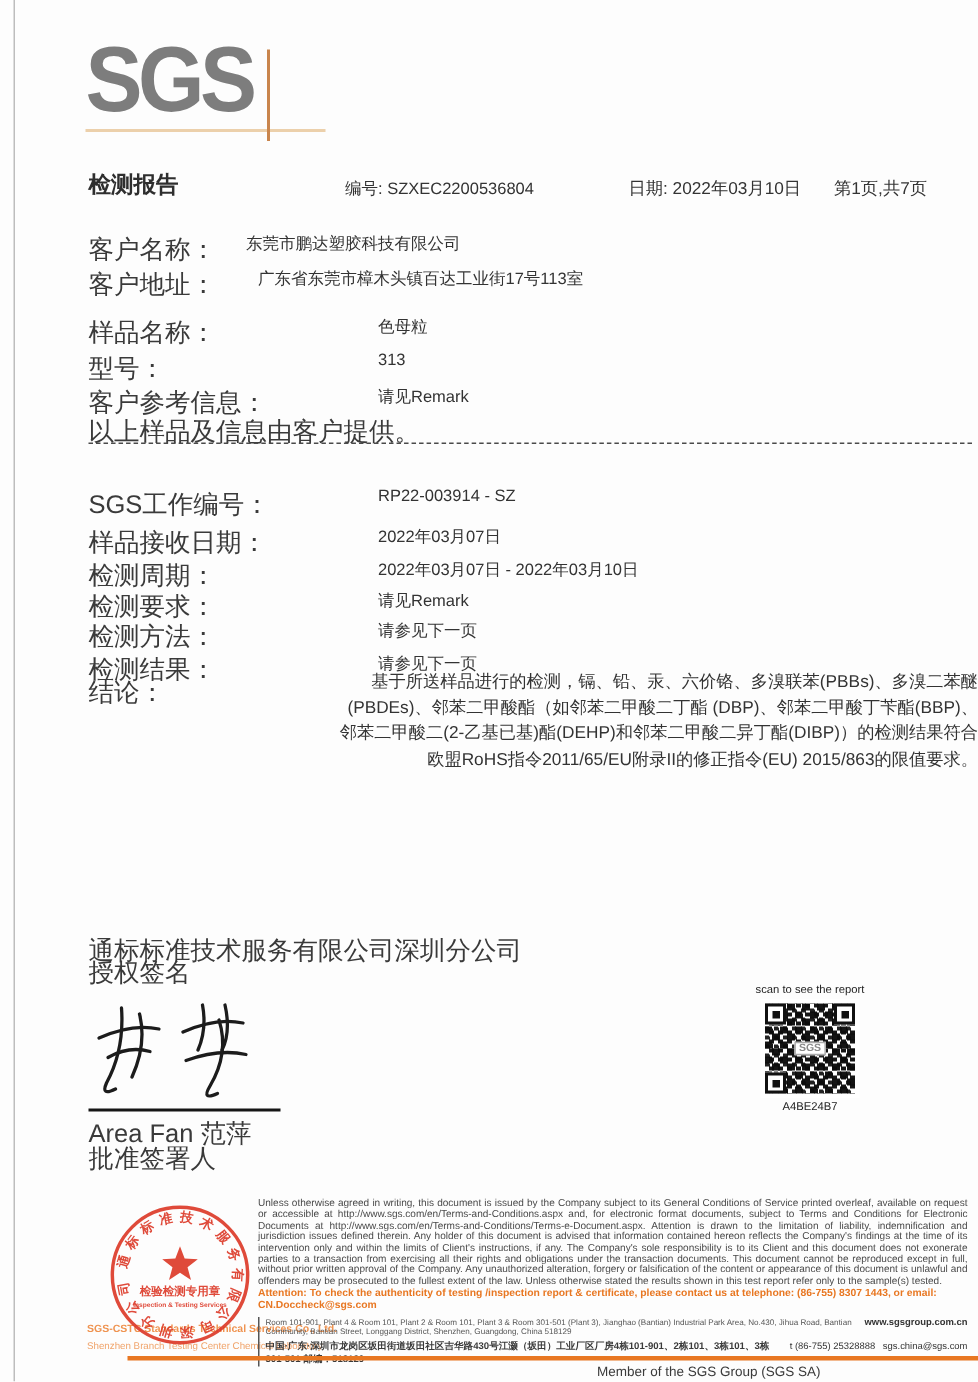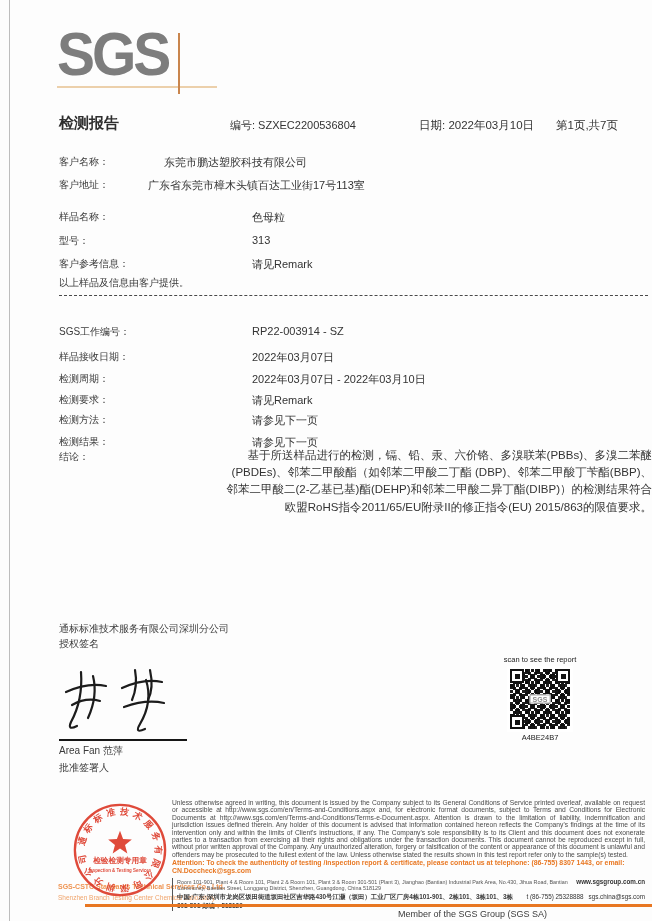--- a/index.html
+++ b/index.html
@@ -14,21 +14,21 @@
   
   .logo-text{left:57px;top:18px;font-size:57px;font-weight:bold;color:#7d7d7d;letter-spacing:-3px;transform:scaleY(1.08);transform-origin:top left;}
   .logo-hline{left:57px;top:86px;width:160px;height:2px;background:#ecd0ab;}
   .logo-vline{left:178px;top:33px;width:2px;height:61px;background:#c9854d;}
   
   .doc-title{left:59px;top:114px;font-size:15px;font-weight:bold;color:#2e2e2e;}
   .report-no{left:230px;top:118px;font-size:11px;color:#333;}
   .report-date{left:419px;top:118px;font-size:11.5px;color:#333;}
   .page-info{left:556px;top:118px;font-size:11.5px;color:#333;}
   
-  .lbl{font-size:10px;color:#3a3a3a;}
+  .lbl{font-size:17px;color:#3a3a3a;}
   .val{font-size:11px;color:#333;margin-left:30px;}
   .dashed-sep{left:59px;top:295px;width:589px;height:0;border-top:1.5px dashed #4a4a4a;}
   
   .conclusion-val{left:222px;top:447px;width:430px;font-size:11.5px;line-height:17.2px;color:#333;text-align:right;}
   
   .sig-svg{left:60px;top:666px;}
   .sig-line{left:59px;top:739px;width:128px;height:1.5px;background:#161616;}
   
   .qr-wrap{left:500px;top:655px;width:80px;text-align:center;}
   .qr-caption{font-size:7.5px;color:#222;}
@@ -68,21 +68,21 @@
 <div class="abs logo-vline"></div>
 
 <div class="abs doc-title">检测报告</div>
 <div class="abs report-no">编号: SZXEC2200536804</div>
 <div class="abs report-date">日期: 2022年03月10日</div>
 <div class="abs page-info">第1页,共7页</div>
 
 <div class="abs lbl" style="left:59px;top:155px">客户名称：</div>
 <div class="abs val" style="left:134px;top:155px">东莞市鹏达塑胶科技有限公司</div>
 <div class="abs lbl" style="left:59px;top:178px">客户地址：</div>
-<div class="abs val" style="left:118px;top:178px">广东省东莞市樟木头镇百达工业街17号113室</div>
+<div class="abs val" style="left:142px;top:178px">广东省东莞市樟木头镇百达工业街17号113室</div>
 
 <div class="abs lbl" style="left:59px;top:210px">样品名称：</div>
 <div class="abs val" style="left:222px;top:210px">色母粒</div>
 <div class="abs lbl" style="left:59px;top:234px">型号：</div>
 <div class="abs val" style="left:222px;top:234px">313</div>
 <div class="abs lbl" style="left:59px;top:257px">客户参考信息：</div>
 <div class="abs val" style="left:222px;top:257px">请见Remark</div>
 <div class="abs lbl" style="left:59px;top:276px">以上样品及信息由客户提供。</div>
 
 <div class="abs dashed-sep"></div>

